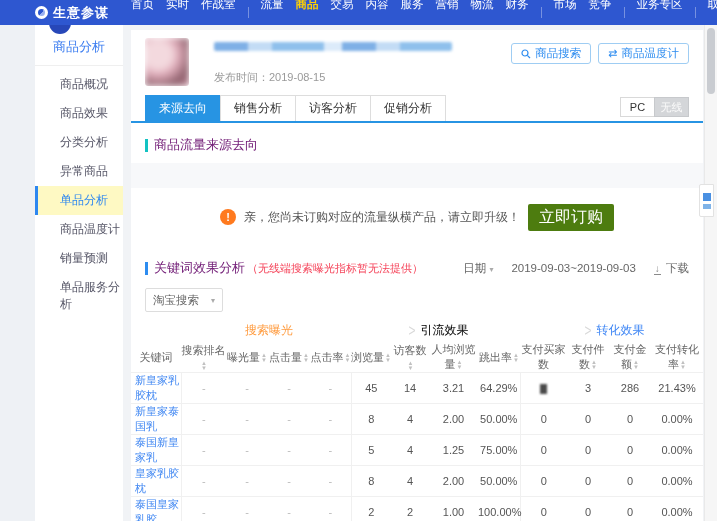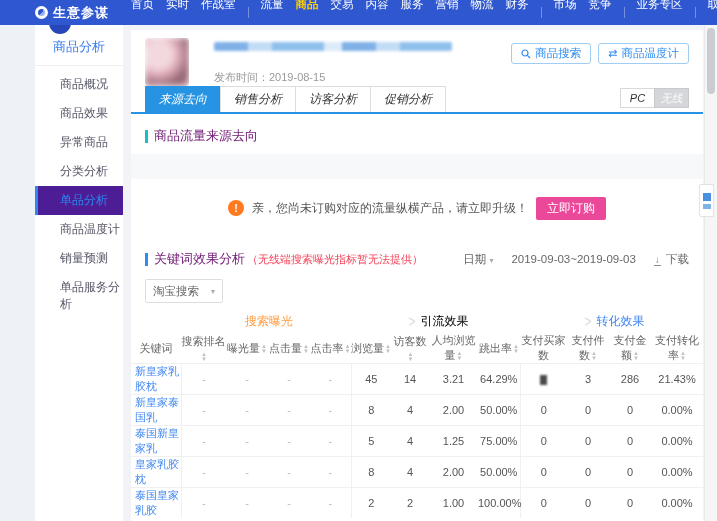--- a/index.html
+++ b/index.html
@@ -22,21 +22,21 @@
   .ndot { position:absolute; top:3px; right:-1px; width:5px; height:5px; border-radius:50%; background:#ffb400; }
 
   
   .layout { display:flex; height:496px; }
   .gutter { width:35px; background:#eef1f5; }
   .sidebar { width:88px; background:#fff; position:relative; }
   .side-badge { position:absolute; top:-13px; left:14px; width:22px; height:22px; border-radius:50%; background:#2747b8; z-index:1; }
   .side-title { text-align:center; padding:13px 0 9px; color:#3a7cf0; font-size:13px; border-bottom:1px solid #efefef; }
   .side-list { list-style:none; padding-top:4px; }
   .side-item { padding:6px 0 6px 22px; font-size:12px; color:#556; cursor:pointer; border-left:3px solid transparent; }
-  .side-item.active { color:#2d87f0; background:#4c1d95; border-left-color:#2d87f0; }
+  .side-item.active { color:#2d87f0; background:#fef9c3; border-left-color:#2d87f0; }
 
   
   .main { flex:1; padding:5px 14px 0 8px; }
   .card { background:#fff; width:572px; height:491px; position:relative; overflow:hidden; }
 
   .prod-head { display:flex; padding:8px 14px 0; }
   .prod-img { width:44px; height:48px; border-radius:3px; overflow:hidden; flex:0 0 auto; }
   .prod-img i { display:block; width:100%; height:100%;
     background:radial-gradient(circle at 30% 35%,#f3d9de 0 30%,#e0aebb 45%,#8d5f6b 75%,#c88fa0 100%);
     filter:blur(3px); }
@@ -45,42 +45,42 @@
     background:repeating-linear-gradient(90deg,#7fb0e6 0 34px,#c3dcf5 34px 58px,#8fc0ec 58px 110px,#dcebfa 110px 128px);
     filter:blur(1.5px); }
   .publish { margin-top:19px; color:#9a9a9a; font-size:11px; }
   .head-btns { position:absolute; top:13px; right:14px; display:flex; gap:7px; }
   .hbtn { display:flex; align-items:center; gap:4px; height:21px; padding:0 9px; border:1px solid #9fcdf3;
     border-radius:3px; color:#2d8cf0; font-size:11.5px; background:#fff; cursor:pointer; }
   .mag { width:10px; height:10px; }
   .swap { font-size:11px; line-height:1; }
 
   
-  .tabs-row { display:flex; align-items:flex-end; border-bottom:2px solid #2794e3; padding:0 0 0 14px;font-style:italic; }
+  .tabs-row { display:flex; align-items:flex-end; margin-top:9px; border-bottom:2px solid #2794e3; padding:0 0 0 14px; }
   .tab { height:26px; line-height:25px; padding:0 13px; border:1px solid #ddd; border-bottom:none; margin-right:-1px;
     background:#fff; font-size:12px; color:#333; cursor:pointer; }
   .tab.active { background:#2794e3; border-color:#2794e3; color:#fff; }
   .dev-toggle { margin-left:auto; margin-right:14px; margin-bottom:4px; display:flex; }
   .seg { width:35px; height:20px; line-height:18px; text-align:center; border:1px solid #d9d9d9; background:#fff;
     font-size:11px; color:#333; cursor:pointer; }
   .seg + .seg { margin-left:-1px; }
   .seg.active { background:#d4d6d9; border-color:#c7c9cc; color:#fafafa; }
 
   
   .sec { display:flex; align-items:center; margin:13px 14px 0; }
   .sec .bar { width:3px; height:13px; background:#13c2c2; margin-right:6px; }
   .sec .t { font-size:13px; color:#701a75; }
   .sec .note { font-size:11px; color:#f5445a; margin-left:2px; }
   .chart-empty { margin-top:9px; height:25px; background:#f7f8fa; }
 
   .notice { height:58px; display:flex; align-items:center; justify-content:center; gap:8px; }
   .warn-ic { width:16px; height:16px; border-radius:50%; background:#ff7a1f; color:#fff; font-weight:bold;
     text-align:center; line-height:16px; font-size:11px; flex:0 0 auto; }
   .notice .txt { font-size:12px; color:#555; }
-  .order-btn { background:#ec4899; color:#fff; font-size:12px; padding:3px 11px; border-radius:2px; border:none; cursor:pointer; }
+  .order-btn { background:#4d7c0f; color:#fff; font-size:16px; padding:3px 11px; border-radius:2px; border:none; cursor:pointer; }
 
   .sec2 { justify-content:flex-start; }
   .sec2 .right { margin-left:auto; display:flex; align-items:center; gap:18px; color:#666; font-size:11.5px; }
   .drop-lbl { cursor:pointer; } .drop-lbl .car { color:#aaa; font-size:8px; }
   .dl { cursor:pointer; } .dl .ic { color:#8a8a8a; font-size:10px; border-bottom:1px solid #8a8a8a; padding:0 1px; margin-right:2px; }
 
   .src-select { margin:11px 14px 0; width:78px; height:24px; border:1px solid #ddd; border-radius:2px;
     display:flex; align-items:center; justify-content:space-between; padding:0 7px; color:#666; font-size:11.5px; cursor:pointer; }
   .src-select .car { color:#aaa; font-size:8px; }
 
@@ -142,22 +142,22 @@
 
   <div class="layout">
     <div class="gutter"></div>
 
     <aside class="sidebar">
       <span class="side-badge"></span>
       <div class="side-title">商品分析</div>
       <ul class="side-list">
           <li class="side-item">商品概况</li>
           <li class="side-item">商品效果</li>
+          <li class="side-item">分类分析</li>
           <li class="side-item">异常商品</li>
-          <li class="side-item">分类分析</li>
           <li class="side-item active">单品分析</li>
           <li class="side-item">商品温度计</li>
           <li class="side-item">销量预测</li>
           <li class="side-item">单品服务分析</li>
         </ul>
     </aside>
 
     <div class="main">
       <div class="card">
 

